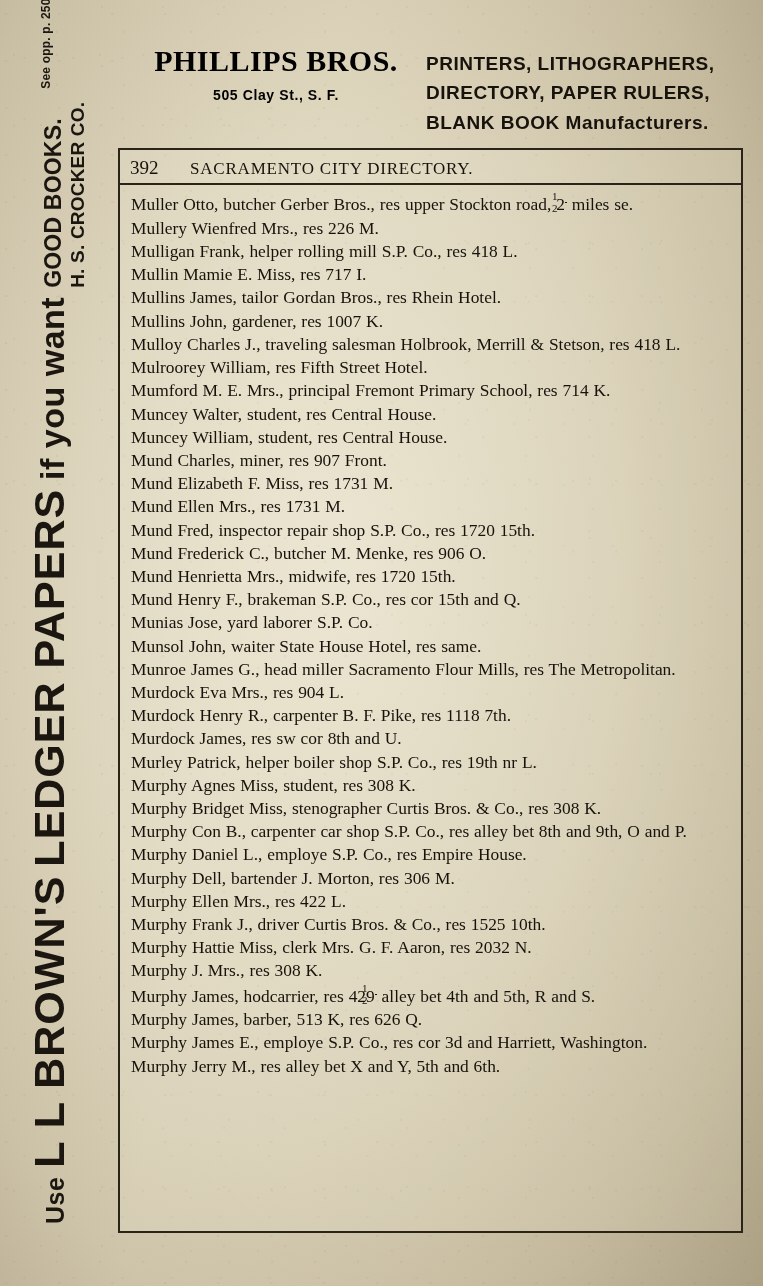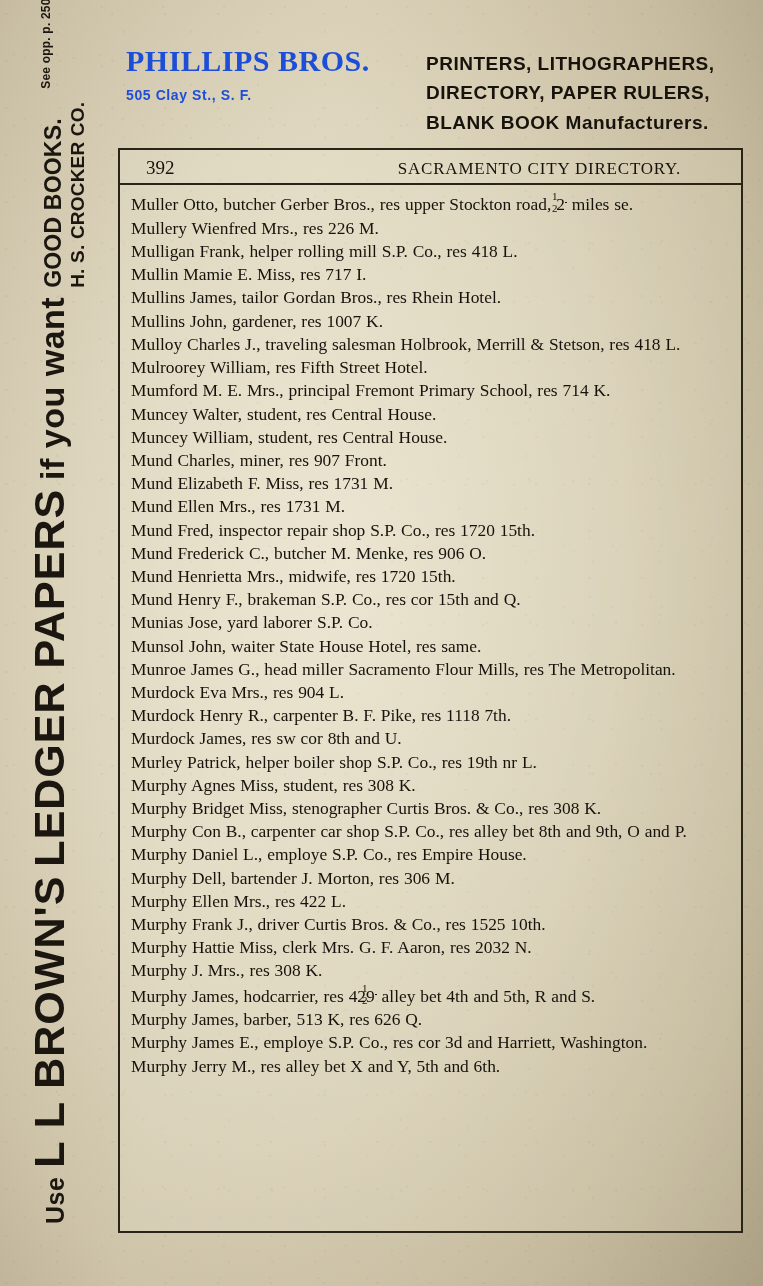--- a/index.html
+++ b/index.html
@@ -98,22 +98,22 @@
     width: 625px;
     height: 1215px;
   }
   .header {
     padding: 18px 8px 6px 8px;
     display: flex;
     align-items: flex-start;
   }
   .header-left {
     width: 300px;
-    text-align: left;
-    color: #1d4ed8;
+    text-align: center;
+    color: #000000;
   }
   .firm {
     font-family: "Liberation Serif", serif;
     font-weight: bold;
     font-size: 30px;
     letter-spacing: 0.5px;
     line-height: 1;
   }
   .firm-addr {
     margin-top: 11px;
@@ -138,32 +138,32 @@
     margin-top: 5px;
     border: 2px solid #2a2318;
     padding: 0;
     height: 1085px;
     box-sizing: border-box;
     background: rgba(255,252,240,0.12);
   }
   .folio {
     display: flex;
     align-items: baseline;
-    padding: 7px 10px 4px 26px;
+    padding: 7px 10px 4px 10px;
     border-bottom: 2px solid #2a2318;
   }
   .folio-num {
     font-family: "Liberation Serif", serif;
     font-size: 19px;
     color: #17130c;
     width: 60px;
   }
   .folio-title {
     flex: 1;
-    text-align: right;
+    text-align: left;
     font-family: "Liberation Serif", serif;
     font-size: 17px;
     letter-spacing: 0.8px;
     color: #17130c;
     padding-right: 50px;
   }
   .entries {
     padding: 6px 12px 0 11px;
     color: #17130c;
   }

